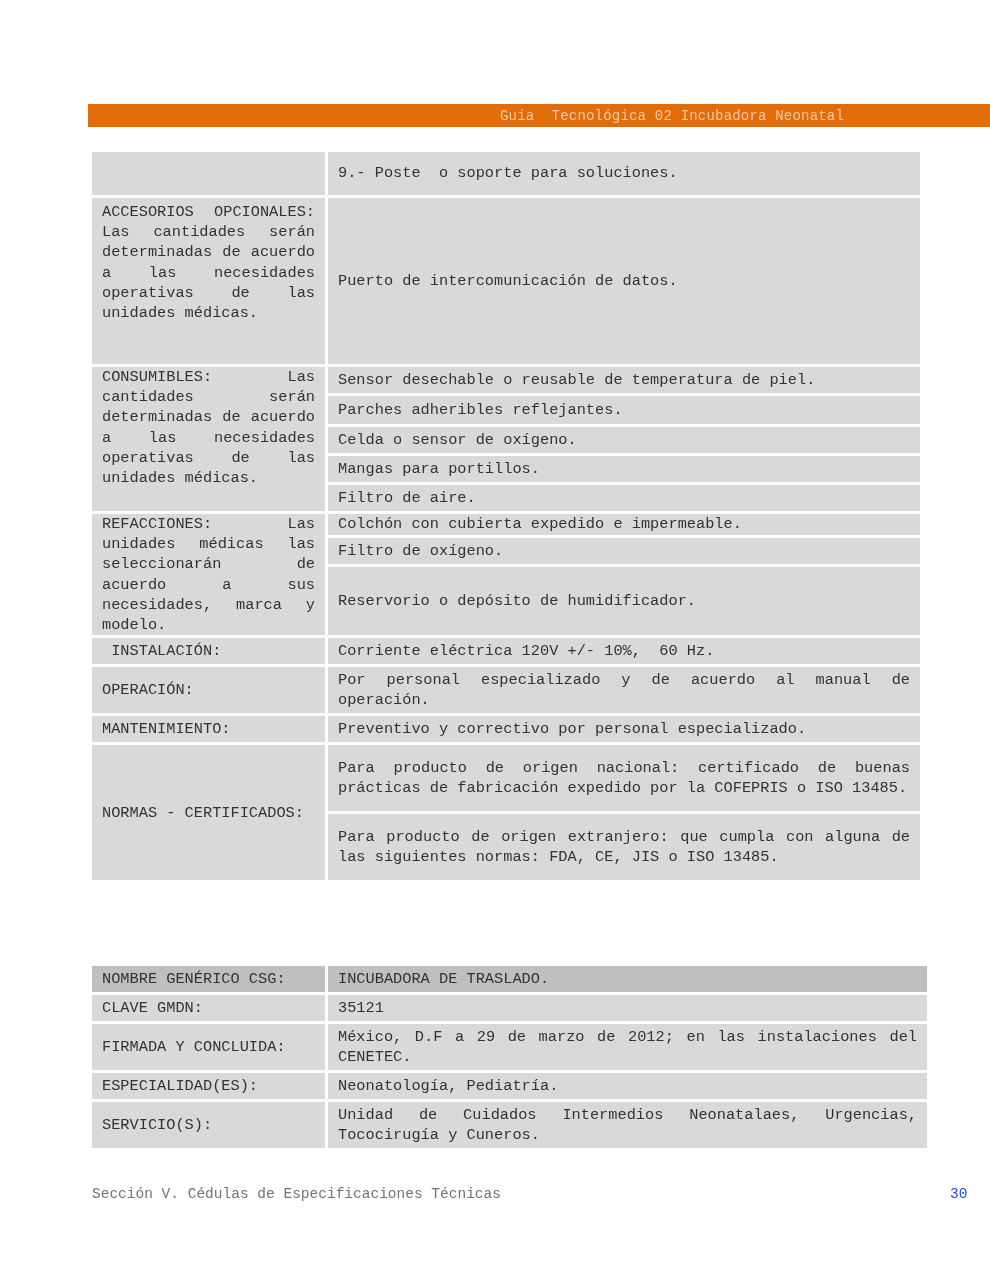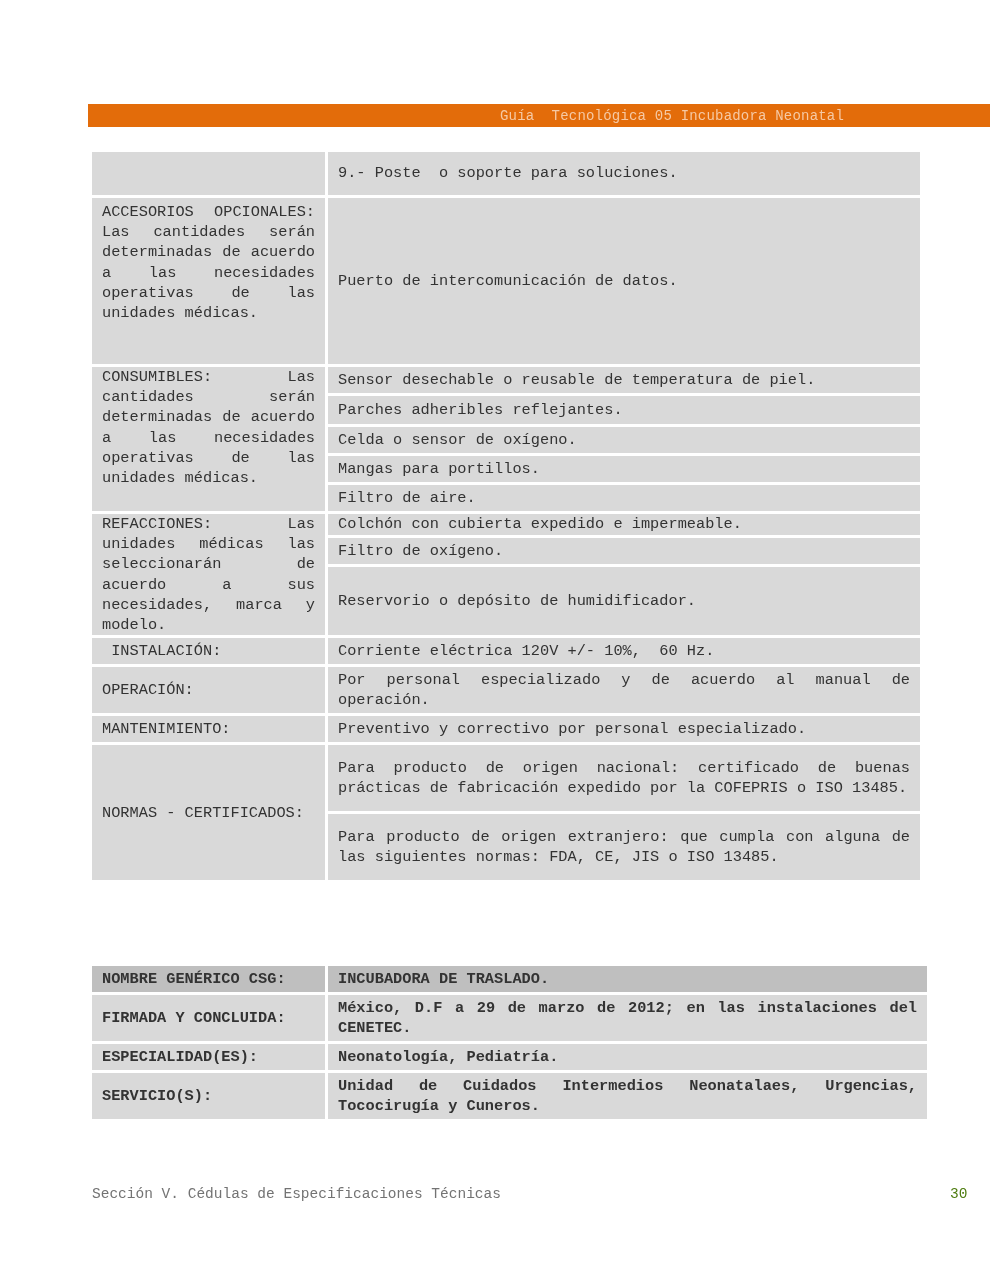--- a/index.html
+++ b/index.html
@@ -4,32 +4,32 @@
 <style>
   html, body { margin:0; padding:0; background:#ffffff; }
   body { width:990px; height:1280px; position:relative; overflow:hidden;
          font-family:"Liberation Mono","DejaVu Sans Mono",monospace; color:#333; }
   .header-bar { position:absolute; left:88px; top:104px; width:902px; height:23px; background:#e36c0a; }
   .header-title { position:absolute; left:412px; top:4px; font-size:14px; color:#f6c9a4; white-space:pre; letter-spacing:0.2px; }
   table { position:absolute; border-collapse:separate; border-spacing:3px; font-size:15.3px; }
   td { background:#d9d9d9; padding:0 10px; vertical-align:middle; line-height:20.2px; }
   .t1 { left:89px; top:149px; width:834px; }
   .t1 td.c1 { width:213px;margin-top:32px; }
-  .t2 { left:89px; top:963px; width:841px;font-weight:bold; }
+  .t2 { left:89px; top:963px; width:841px; }
   .t2 td.c1 { width:213px; }
   .just-last { text-align:justify; }
   .dark td { background:#bfbfbf; }
   .footer { position:absolute; left:92px; top:1186px; font-size:14.5px; color:#737373; }
-  .pagenum { position:absolute; left:950px; top:1186px; font-size:14.5px; color:#4d7c0f;text-align:center; }
+  .pagenum { position:absolute; left:950px; top:1186px; font-size:14.5px; color:#1d4ed8;text-align:center; }
 </style>
 </head>
 <body>
 
 <div class="header-bar">
-  <span class="header-title">Guía  Tecnológica 05 Incubadora Neonatal</span>
+  <span class="header-title">Guía  Tecnológica 02 Incubadora Neonatal</span>
 </div>
 
 <table class="t1">
   <tbody>
       <tr style="height:43px">
     <td class="c1"></td>
     <td style="white-space:pre">9.- Poste  o soporte para soluciones.</td>
   </tr>
   <tr style="height:166px">
     <td class="c1 just-last" style="vertical-align:top;padding-top:4px">ACCESORIOS OPCIONALES: Las cantidades serán determinadas de acuerdo a las necesidades operativas de las unidades médicas.</td>
@@ -82,20 +82,24 @@
   </tr>
 </tbody>
   </table>
 
 <table class="t2">
   <tbody>
       <tr class="dark" style="height:26px">
     <td class="c1">NOMBRE GENÉRICO CSG:</td>
     <td>INCUBADORA DE TRASLADO.</td>
   </tr>
+  <tr style="height:26px">
+    <td class="c1">CLAVE GMDN:</td>
+    <td>35121</td>
+  </tr>
   <tr style="height:46px">
     <td class="c1">FIRMADA Y CONCLUIDA:</td>
     <td class="just-last">México, D.F a 29 de marzo de 2012; en las instalaciones del CENETEC.</td>
   </tr>
   <tr style="height:26px">
     <td class="c1">ESPECIALIDAD(ES):</td>
     <td>Neonatología, Pediatría.</td>
   </tr>
   <tr style="height:46px">
     <td class="c1">SERVICIO(S):</td>

